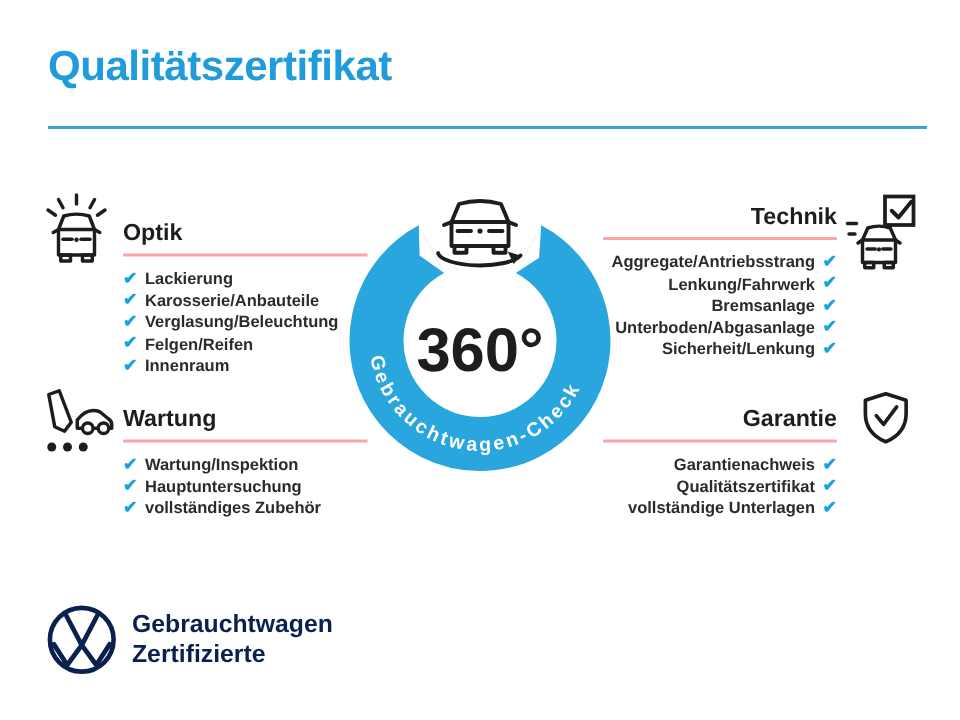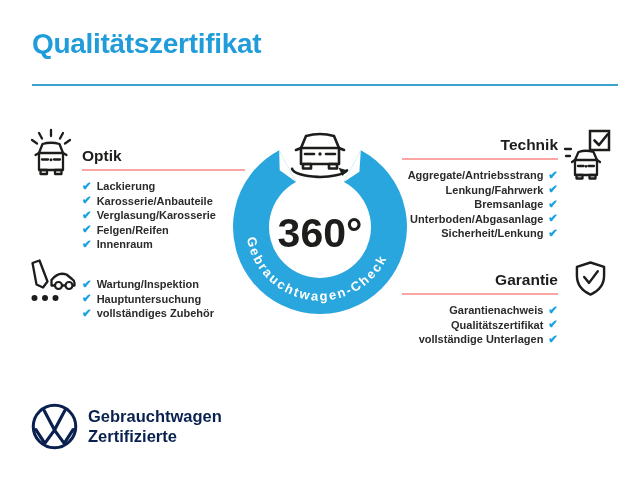--- a/index.html
+++ b/index.html
@@ -72,21 +72,21 @@
           <span>Lackierung</span>
         </li>
 
         <li>
           <span class="check">✔</span>
           <span>Karosserie/Anbauteile</span>
         </li>
 
         <li>
           <span class="check">✔</span>
-          <span>Verglasung/Karosserie</span>
+          <span>Verglasung/Beleuchtung</span>
         </li>
 
         <li>
           <span class="check">✔</span>
           <span>Felgen/Reifen</span>
         </li>
 
         <li>
           <span class="check">✔</span>
           <span>Innenraum</span>
@@ -149,20 +149,21 @@
       <path d="M25.5 27.5 L25.5 22 Q32 13.5 40.5 16.5 L46 21 Q48.5 22.5 48.5 25 V27.5 Z"></path>
     </g>
     <circle cx="32.5" cy="27.5" r="3.5" fill="#fff" stroke="#1d1d1b" stroke-width="2.2"></circle>
     <circle cx="43" cy="27.5" r="3.5" fill="#fff" stroke="#1d1d1b" stroke-width="2.2"></circle>
     <circle cx="8.5" cy="40" r="3" fill="#1d1d1b"></circle>
     <circle cx="19" cy="40" r="3" fill="#1d1d1b"></circle>
     <circle cx="29.5" cy="40" r="3" fill="#1d1d1b"></circle>
   </svg>
 
   <div id="sec-wartung" class="section">
+    <h2>Wartung</h2>
     <ul>
 
         <li>
           <span class="check">✔</span>
           <span>Wartung/Inspektion</span>
         </li>
 
         <li>
           <span class="check">✔</span>
           <span>Hauptuntersuchung</span>

